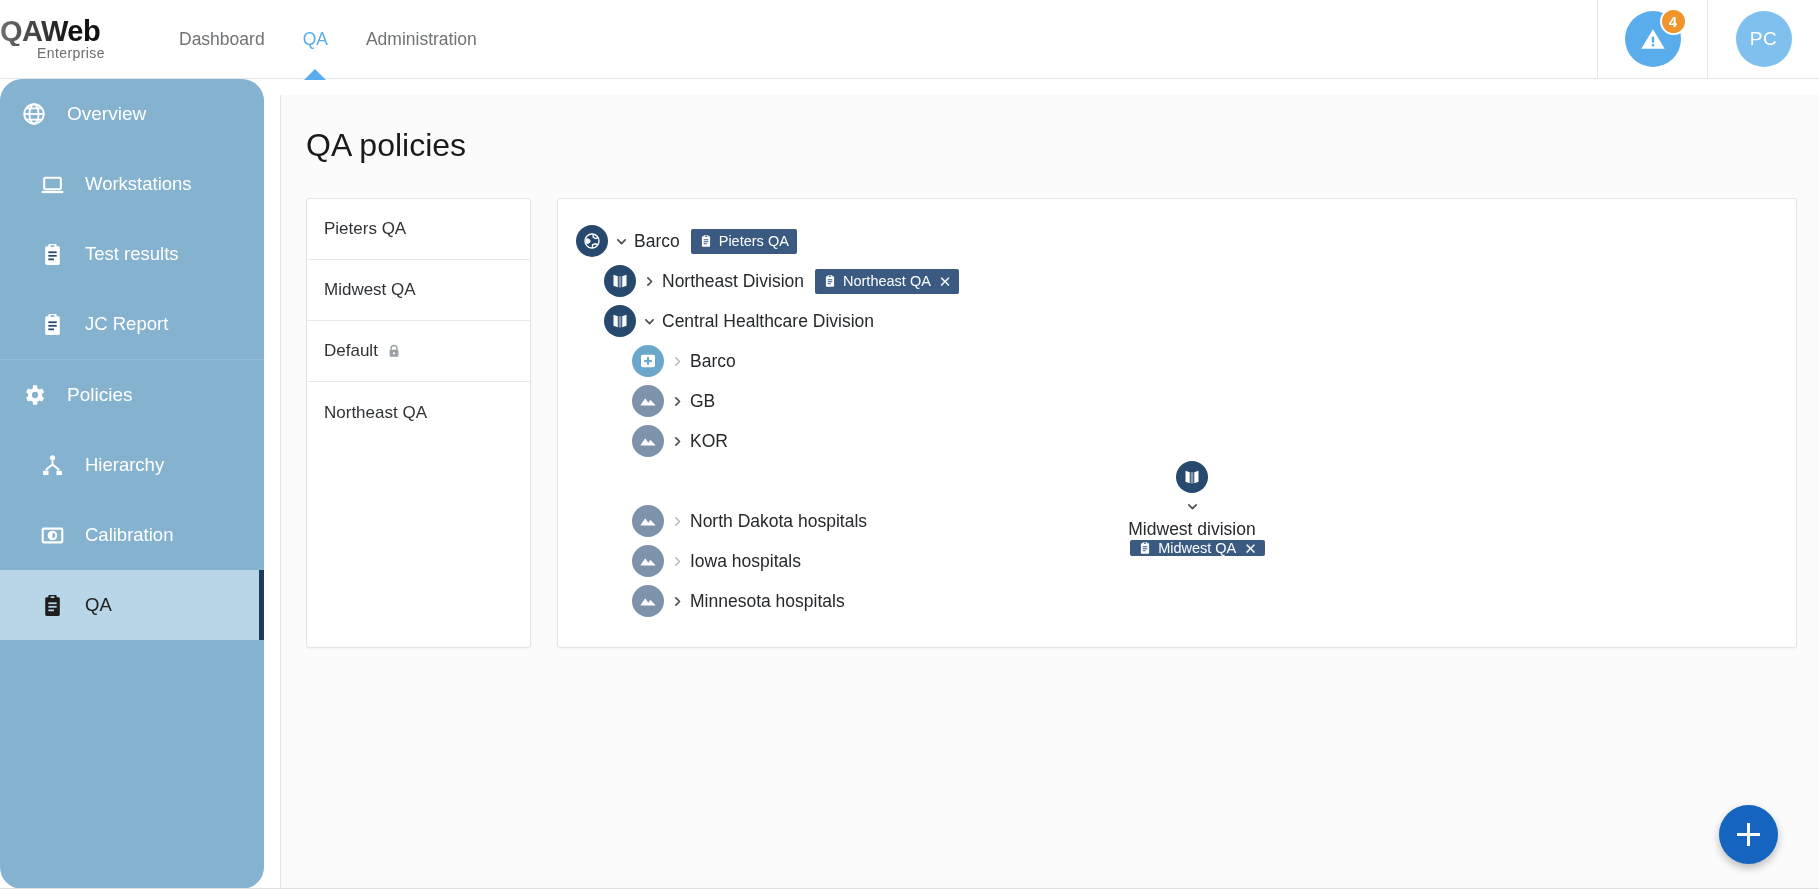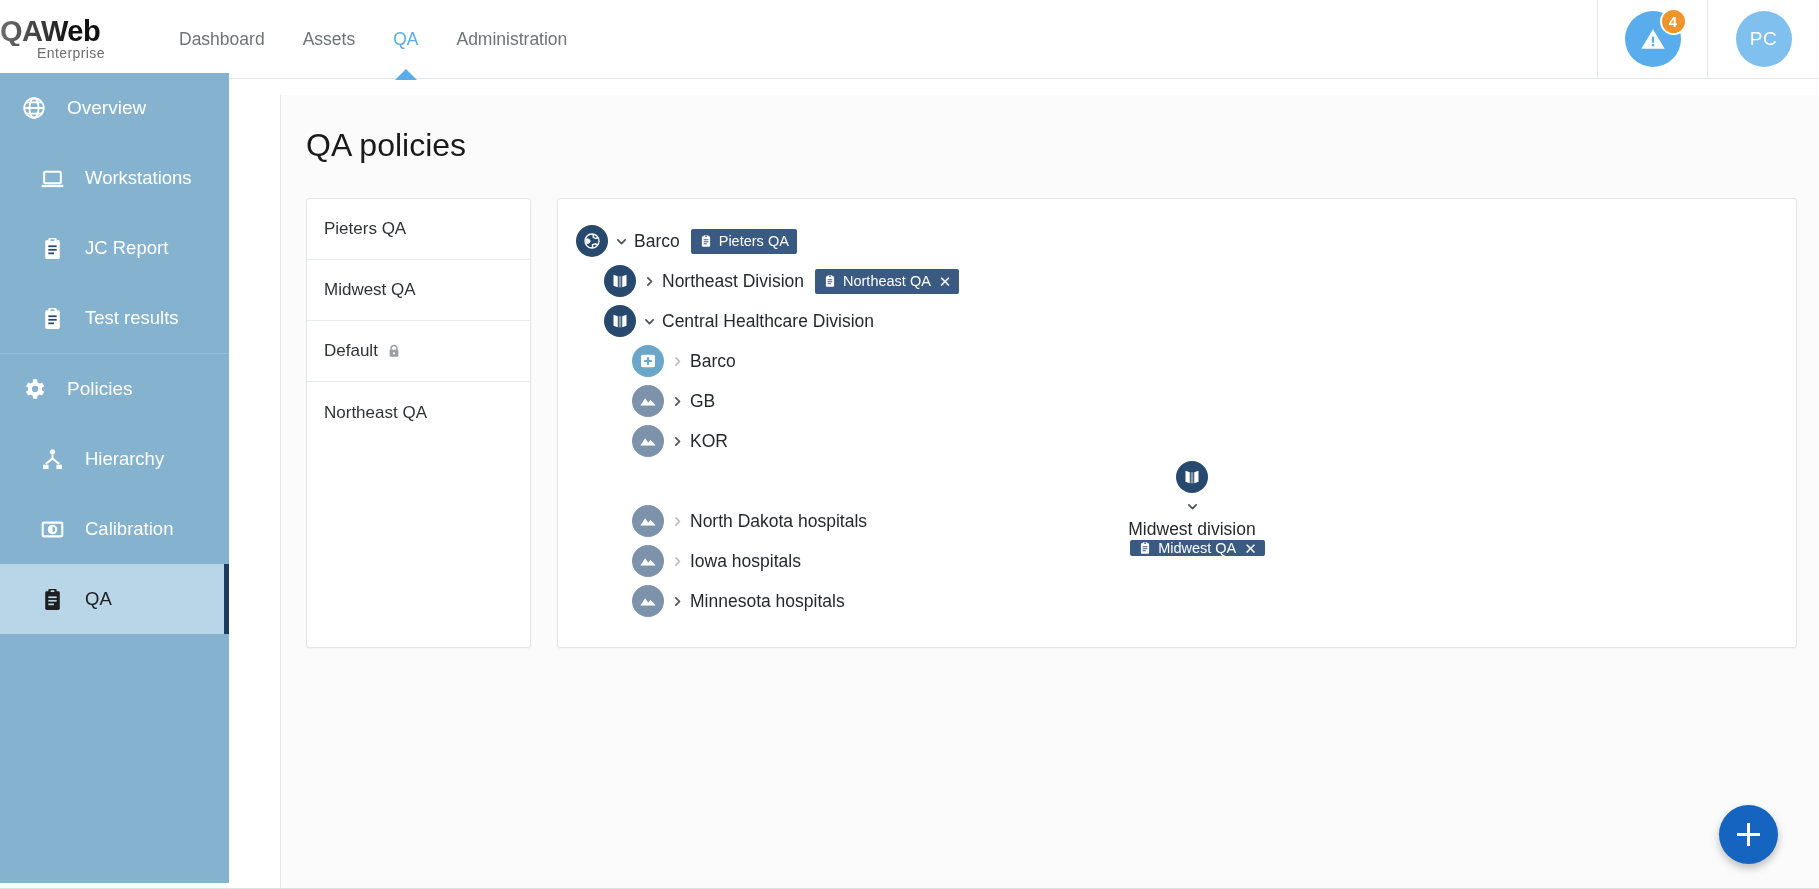--- a/index.html
+++ b/index.html
@@ -78,23 +78,24 @@
   .avatar {
     width: 56px; height: 56px; border-radius: 50%;
     background: #7fc0ef; color: #ffffff;
     font-size: 19px; letter-spacing: 0.5px;
     display: flex; align-items: center; justify-content: center;
     cursor: pointer;
   }
 
   
   .sidebar {
-    position: absolute; top: 73px; left: 0;
-    width: 229px; height: 810px;
+    position: absolute; top: 79px; left: 0;
+    width: 264px; height: 810px;
     background: #84b2cf;
+    border-radius: 22px;
   }
   .side-item {
     display: flex; align-items: center;
     height: 70px; cursor: pointer;
     color: #ffffff; position: relative;
   }
   .side-item .sico {
     width: 34px; display: flex; align-items: center; justify-content: center;
     flex: 0 0 34px;
   }
@@ -215,21 +216,20 @@
 
 <div class="topbar">
 
   <div class="logo-block">
     <div class="logo-main">QAWeb</div>
     <div class="logo-sub">Enterprise</div>
   </div>
 
   <div class="nav" id="top-nav">
       <div class="nav-item">Dashboard</div>
-      <div class="nav-item">Assets</div>
       <div class="nav-item active">QA</div>
       <div class="nav-item">Administration</div>
     </div>
 
   <div class="topbar-right">
     <div class="alert-cell">
       <div class="alert-wrap">
         <div class="alert-circle">
           <svg width="28" height="28" viewBox="0 0 24 24" fill="#ffffff" aria-hidden="true">
             <path d="M12 3.6 L22 20.4 H2 Z"></path>
@@ -270,32 +270,32 @@
     </div>
     <div class="side-item lvl1">
       <span class="sico">
         <svg width="25" height="25" viewBox="0 0 24 24" fill="#ffffff">
         <path d="M9 2h6a1 1 0 0 1 1 1v1h1.6A1.4 1.4 0 0 1 19 5.4v15.2A1.4 1.4 0 0 1 17.6 22H6.4A1.4 1.4 0 0 1 5 20.6V5.4A1.4 1.4 0 0 1 6.4 4H8V3a1 1 0 0 1 1-1zm1.2 1.1v1.6h3.6V3.1h-3.6z"></path>
         <rect x="8" y="9" width="8" height="1.7" fill="#27496d"></rect>
         <rect x="8" y="12.4" width="8" height="1.7" fill="#27496d"></rect>
         <rect x="8" y="15.8" width="5.4" height="1.7" fill="#27496d"></rect>
         </svg>
       </span>
-      <span class="slabel">JC Report</span>
+      <span class="slabel">Test results</span>
     </div>
     <div class="side-item lvl1">
       <span class="sico">
         <svg width="25" height="25" viewBox="0 0 24 24" fill="#ffffff">
         <path d="M9 2h6a1 1 0 0 1 1 1v1h1.6A1.4 1.4 0 0 1 19 5.4v15.2A1.4 1.4 0 0 1 17.6 22H6.4A1.4 1.4 0 0 1 5 20.6V5.4A1.4 1.4 0 0 1 6.4 4H8V3a1 1 0 0 1 1-1zm1.2 1.1v1.6h3.6V3.1h-3.6z"></path>
         <rect x="8" y="9" width="8" height="1.7" fill="#27496d"></rect>
         <rect x="8" y="12.4" width="8" height="1.7" fill="#27496d"></rect>
         <rect x="8" y="15.8" width="5.4" height="1.7" fill="#27496d"></rect>
         </svg>
       </span>
-      <span class="slabel">Test results</span>
+      <span class="slabel">JC Report</span>
     </div>
     <div class="side-divider"></div>
     <div class="side-item lvl0">
       <span class="sico">
         <svg width="26" height="26" viewBox="0 0 24 24" fill="#ffffff">
         <path d="M19.4 13.1a7.6 7.6 0 0 0 0-2.2l2-1.5-1.9-3.3-2.4.9a7.6 7.6 0 0 0-1.9-1.1L14.9 3h-3.8l-.3 2.9c-.7.27-1.33.63-1.9 1.1l-2.4-.9L4.6 9.4l2 1.5a7.6 7.6 0 0 0 0 2.2l-2 1.5 1.9 3.3 2.4-.9c.57.47 1.2.83 1.9 1.1l.3 2.9h3.8l.3-2.9c.7-.27 1.33-.63 1.9-1.1l2.4.9 1.9-3.3-2-1.5z"></path>
         <circle cx="13" cy="12" r="2.9" fill="#84b2cf"></circle>
         </svg>
       </span>
       <span class="slabel">Policies</span>

